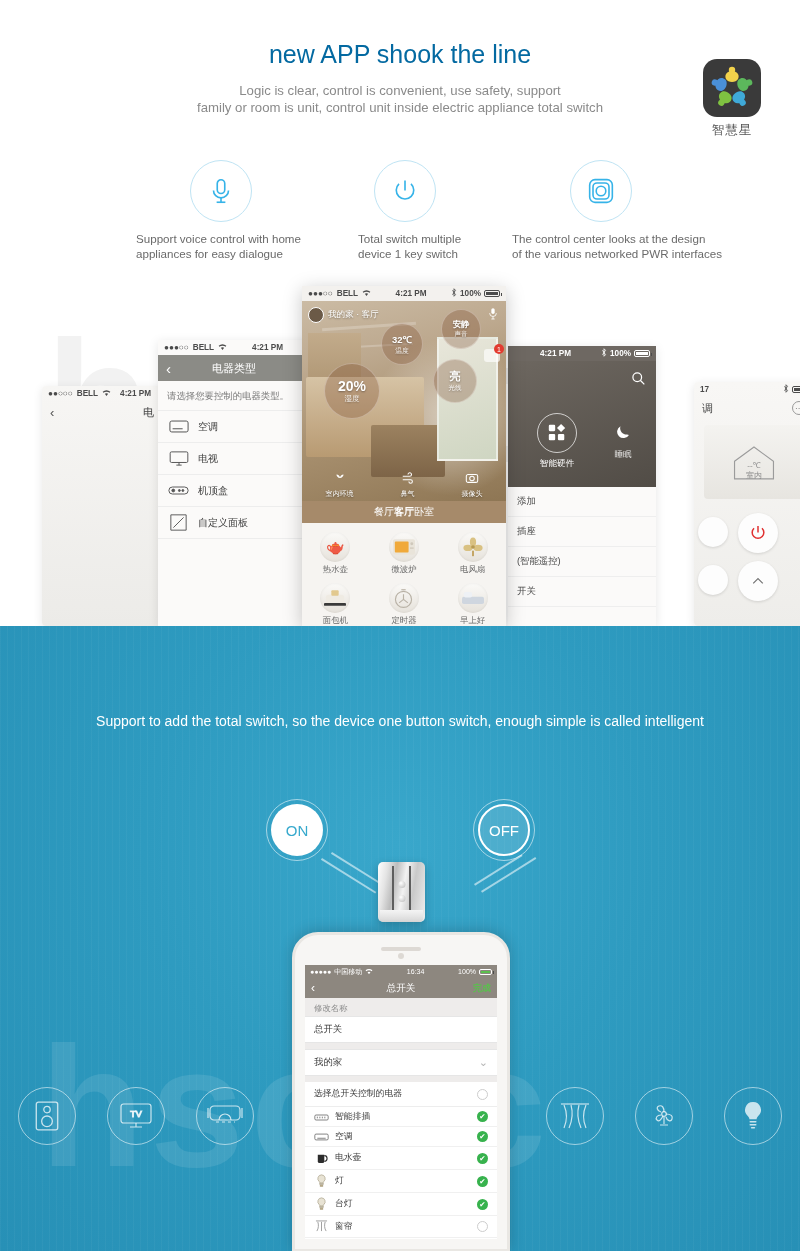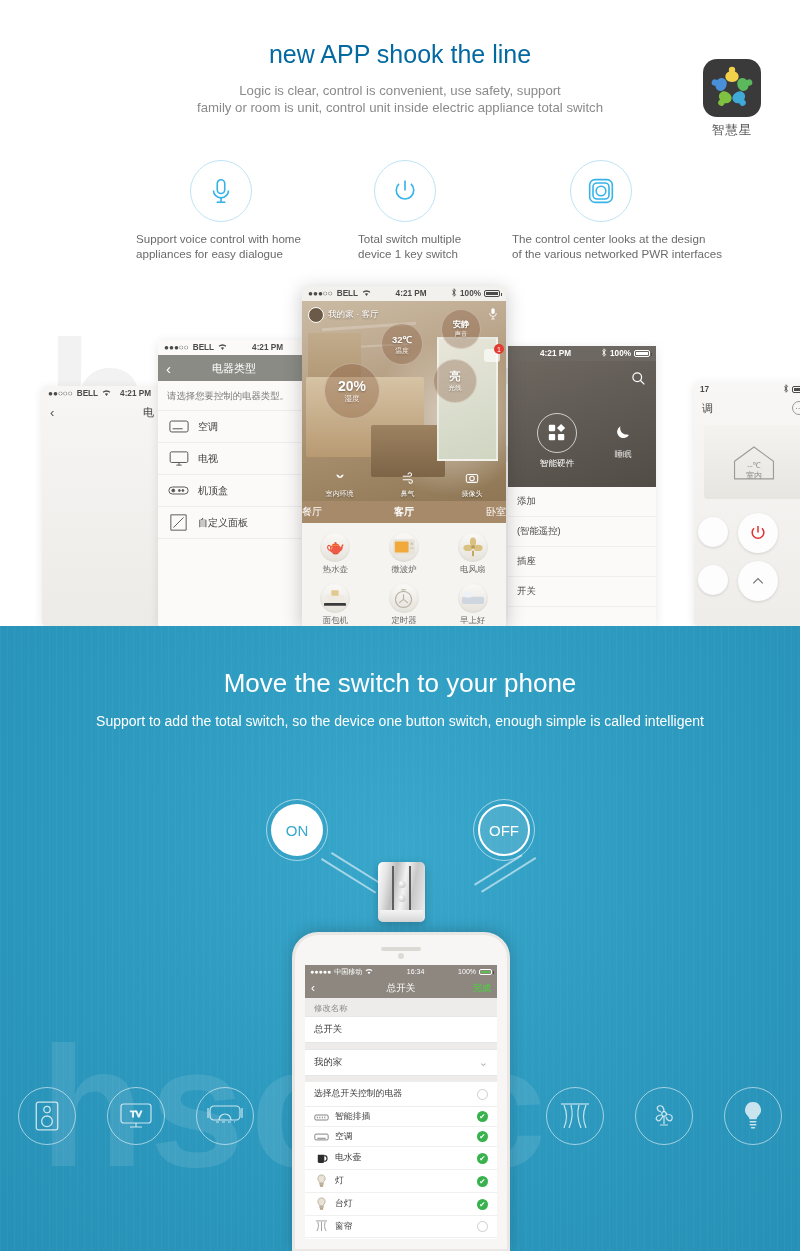--- a/index.html
+++ b/index.html
@@ -165,21 +165,21 @@
     position:absolute; border-radius:50%;
     background:rgba(120,70,40,0.30);
     border:1px solid rgba(255,255,255,0.30);
     display:flex; flex-direction:column; align-items:center; justify-content:center;
     color:#fff; text-shadow:0 1px 2px rgba(0,0,0,0.35);
   }
   .bubble .bv { font-weight:700; }
   .bubble .bl { opacity:.9; }
   .roombar {
     height:22px; background:rgba(150,118,80,0.85);
-    display:flex; align-items:center; justify-content:space-between;
+    display:flex; align-items:center; justify-content:center;
     color:#fff; font-size:10px;
   }
   .roombar .act { color:#fff; font-weight:700; }
   .devgrid {
     background:#f6f4f1; padding:6px 0 4px;
     display:grid; grid-template-columns:repeat(3,1fr); gap:2px;
   }
   .devcell { text-align:center; padding:3px 0; }
   .devcell .dico {
     width:30px; height:30px; margin:0 auto 2px;
@@ -668,22 +668,22 @@
           <div class="dt-item" style="left:92px;top:62px;width:46px;">
             <div style="margin:0 auto 6px;">
               <svg width="18" height="18" viewBox="0 0 20 20" fill="#fff">
                   <path d="M14.5 12.8A7 7 0 0 1 7.2 3.6a7 7 0 1 0 9.4 9.6 7.2 7.2 0 0 1-2.1-.4z"></path>
                 </svg>
             </div>
             <div style="opacity:.85;">睡眠</div>
           </div>
         </div>
         <div class="dlist-row">添加</div>
+        <div class="dlist-row">插座</div>
         <div class="dlist-row">(智能遥控)</div>
-        <div class="dlist-row">插座</div>
         <div class="dlist-row">开关</div>
       </div>
 
       <div class="phone p-remote-right">
         <div class="statusbar">
           <span class="mid" style="text-align:left;">17</span>
           <span class="rt">
             <span>
               <svg width="6" height="9" viewBox="0 0 8 12" fill="none" stroke="#4b4b4b" stroke-width="1.1">
                   <path d="M2 3l4 6-2 2V1l2 2-4 6"></path>
@@ -768,21 +768,20 @@
     <div class="bcirc" style="left:724px;top:461px;">
       <svg width="26" height="30" viewBox="0 0 24 30" fill="rgba(255,255,255,.75)">
           <path d="M12 1a8 8 0 0 0-5 14.2c.9.9 1.4 1.8 1.5 3h7c.1-1.2.6-2.1 1.5-3A8 8 0 0 0 12 1z"></path>
           <rect x="8.5" y="20" width="7" height="1.6" rx=".8"></rect>
           <rect x="8.5" y="23" width="7" height="1.6" rx=".8"></rect>
           <rect x="9.8" y="26" width="4.4" height="1.6" rx=".8"></rect>
         </svg>
     </div>
   </div>
 
-  <div class="blue-title">Move the switch to your phone</div>
   <div class="blue-sub">Support to add the total switch, so the device one button switch, enough simple is called intelligent</div>
 
   <div class="onoff-ring on"></div>
   <div class="onoff on">ON</div>
   <div class="onoff-ring off"></div>
   <div class="onoff off">OFF</div>
 
   <div class="dline" style="left:322px;top:858px;width:64px;transform:rotate(32deg);"></div>
   <div class="dline" style="left:332px;top:852px;width:56px;transform:rotate(32deg);"></div>
   <div class="dline" style="left:481px;top:891px;width:64px;transform:rotate(-32deg);"></div>

